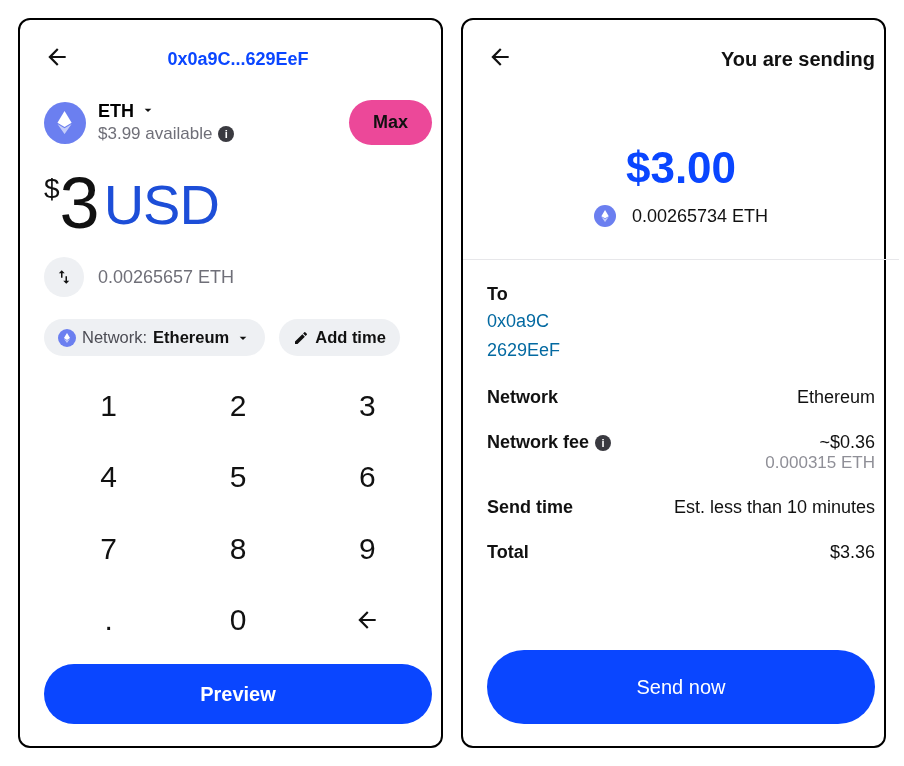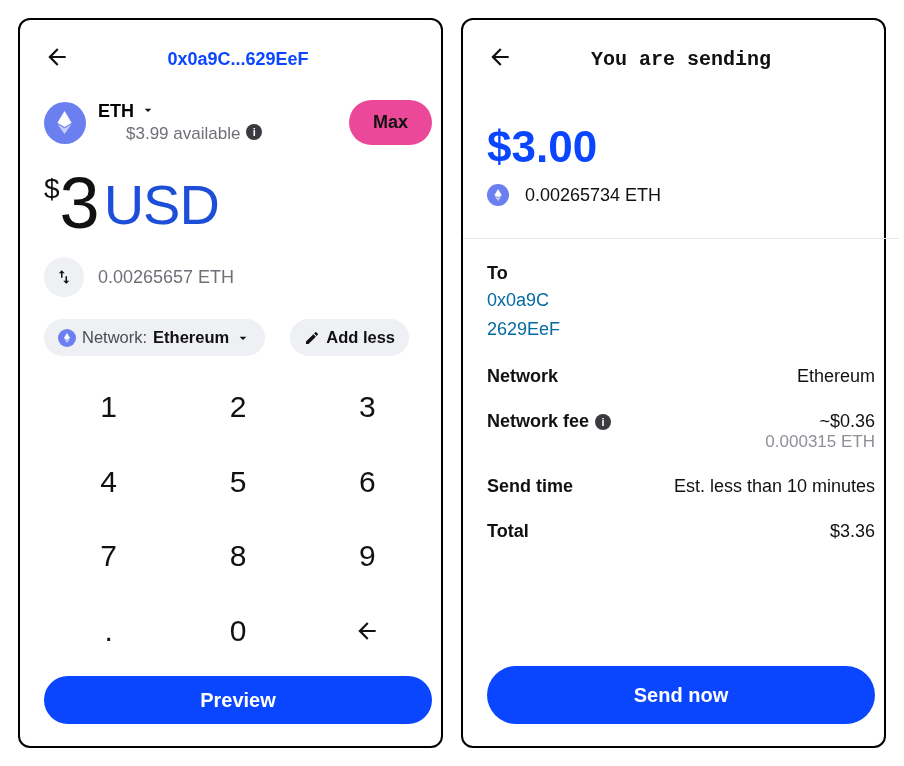--- a/index.html
+++ b/index.html
@@ -35,21 +35,21 @@
   .eth-chip-sm {
     width: 22px; height: 22px; border-radius: 50%;
     background: #6b7ff0; display: flex; align-items: center; justify-content: center;
     margin-right: 8px; flex: 0 0 auto;
   }
   .eth-chip svg, .eth-chip-sm svg { width: 55%; height: 55%; }
   .asset-info { display: flex; flex-direction: column; flex: 1; }
   .asset-name-row { display: flex; align-items: center; gap: 6px; }
   .asset-name { font-weight: 800; font-size: 18px; color: #000; }
   .chev-down svg { width: 16px; height: 16px; }
-  .avail-row { display: flex; gap: 6px; margin-top: 2px; margin-left: 28px; }
+  .avail-row { display: flex; align-items: center; gap: 6px; margin-top: 2px; }
   .avail-text { color: #6f6f78; font-size: 17px; }
   .info-circle { width: 16px; height: 16px; border-radius: 50%; background: #3a3a40; display:inline-flex; align-items:center; justify-content:center; color:#fff; font-size:11px; font-weight:700; }
   .max-btn {
     background: #ec4899; border-radius: 999px;
     padding: 12px 24px; font-weight: 800; font-size: 18px; color: #111;
     cursor: pointer;
   }
 
   .amount-row {
     display: flex; align-items: flex-start; margin-top: 22px; height: 74px;
@@ -59,21 +59,21 @@
   .usd-big { font-size: 56px; font-weight: 400; color: #1d4ed8; margin-left: 6px; line-height: 1; margin-top: 10px; letter-spacing: -1px; }
 
   .swap-row { display: flex; align-items: center; margin-top: 16px; gap: 14px; }
   .swap-btn {
     width: 40px; height: 40px; border-radius: 50%; background: #eef0f3;
     display: flex; align-items: center; justify-content: center; cursor: pointer;
   }
   .swap-btn svg { width: 18px; height: 18px; }
   .swap-text { color: #6f6f78; font-size: 18px; }
 
-  .pill-row { display: flex; gap: 25px; margin-top: 22px; align-items: flex-end; }
+  .pill-row { display: flex; gap: 14px; margin-top: 22px; align-items: flex-end; }
   .pill {
     background: #eef0f3; border-radius: 999px;
     padding: 9px 14px; display: flex; align-items: center; gap: 6px;
     font-size: 16.5px; cursor: pointer;
   }
   .pill .net-label { color: #4c4c54; }
   .pill .net-name { font-weight: 700; color: #111; }
   .pill .eth-mini {
     width: 18px; height: 18px; border-radius: 50%; background: #6b7ff0;
     display:flex; align-items:center; justify-content:center;
@@ -92,47 +92,47 @@
   }
   .key {
     display: flex; align-items: center; justify-content: center;
     font-size: 30px; font-weight: 500; color: #111; cursor: pointer;
     user-select: none;
   }
   .key svg { width: 26px; height: 26px; }
 
   .preview-btn {
     background: #0a46ff; color: #fff; border-radius: 999px;
-    height: 48px; display: flex; align-items: center; justify-content: center;
+    height: 60px; display: flex; align-items: center; justify-content: center;
     font-size: 20px; font-weight: 700; cursor: pointer; margin-top: 8px;
   }
 
   
   .topbar2 { display: flex; align-items: center; height: 38px; position: relative; }
   .topbar2-title {
-    position: absolute; left: 0; right: 0; text-align: center;
-    font-weight: 800; font-size: 20px; color: #111; font-family: Liberation Mono, monospace;
-  }
-  .hero { margin-top: 44px; }
+    position: absolute; left: 0; right: 0; text-align: right;
+    font-weight: 800; font-size: 20px; color: #111;
+  }
+  .hero { text-align: center; margin-top: 65px; }
   .hero-usd { color: #0a46ff; font-size: 44px; font-weight: 800; }
   .hero-sub { display: inline-flex; align-items: center; margin-top: 12px; gap: 8px; }
   .hero-sub-text { font-size: 18px; color: #111; }
   .divider { height: 1px; background: #e7e7ea; margin: 32px -24px 0 -24px; }
 
   .details { margin-top: 24px; display: flex; flex-direction: column; gap: 24px; font-size: 18px; }
   .d-row { display: flex; justify-content: space-between; align-items: flex-start; }
   .d-label { font-weight: 800; color: #111; display:flex; align-items:center; gap:6px; }
   .d-value { text-align: right; color: #111; }
   .d-value .muted { color: #8f8f97; font-size: 17px; }
   .to-block .to-val { color: #0369a1; font-size: 18px; line-height: 1.4; margin-top: 4px; }
 
   .send-btn {
     background: #0a46ff; color: #fff; border-radius: 999px;
-    height: 58px; display: flex; align-items: center; justify-content: center;
-    font-size: 20px; font-weight: 700; cursor: pointer; margin-top: auto;
+    height: 74px; display: flex; align-items: center; justify-content: center;
+    font-size: 20px; font-weight: 400; cursor: pointer; margin-top: auto;
   }
 </style>
 </head>
 <body>
 
 <svg width="0" height="0" style="position:absolute">
   <symbol id="arrow-left" viewBox="0 0 24 24">
       <path d="M20 11H7.83l5.58-5.59L12 4l-8 8 8 8 1.41-1.41L7.83 13H20z" fill="#111"></path>
     </symbol>
   <symbol id="chev-down" viewBox="0 0 24 24">
@@ -211,21 +211,21 @@
       <span class="net-label">Network:</span>
       <span class="net-name">Ethereum</span>
       <svg class="chev">
           <use href="#chev-down"></use>
         </svg>
     </div>
     <div class="pill">
       <svg class="pencil">
           <use href="#pencil"></use>
         </svg>
-      <span class="pill-addnote">Add less</span>
+      <span class="pill-addnote">Add time</span>
     </div>
   </div>
 
   <div class="keypad">
     <div class="key">1</div>
     <div class="key">2</div>
     <div class="key">3</div>
     <div class="key">4</div>
     <div class="key">5</div>
     <div class="key">6</div>

